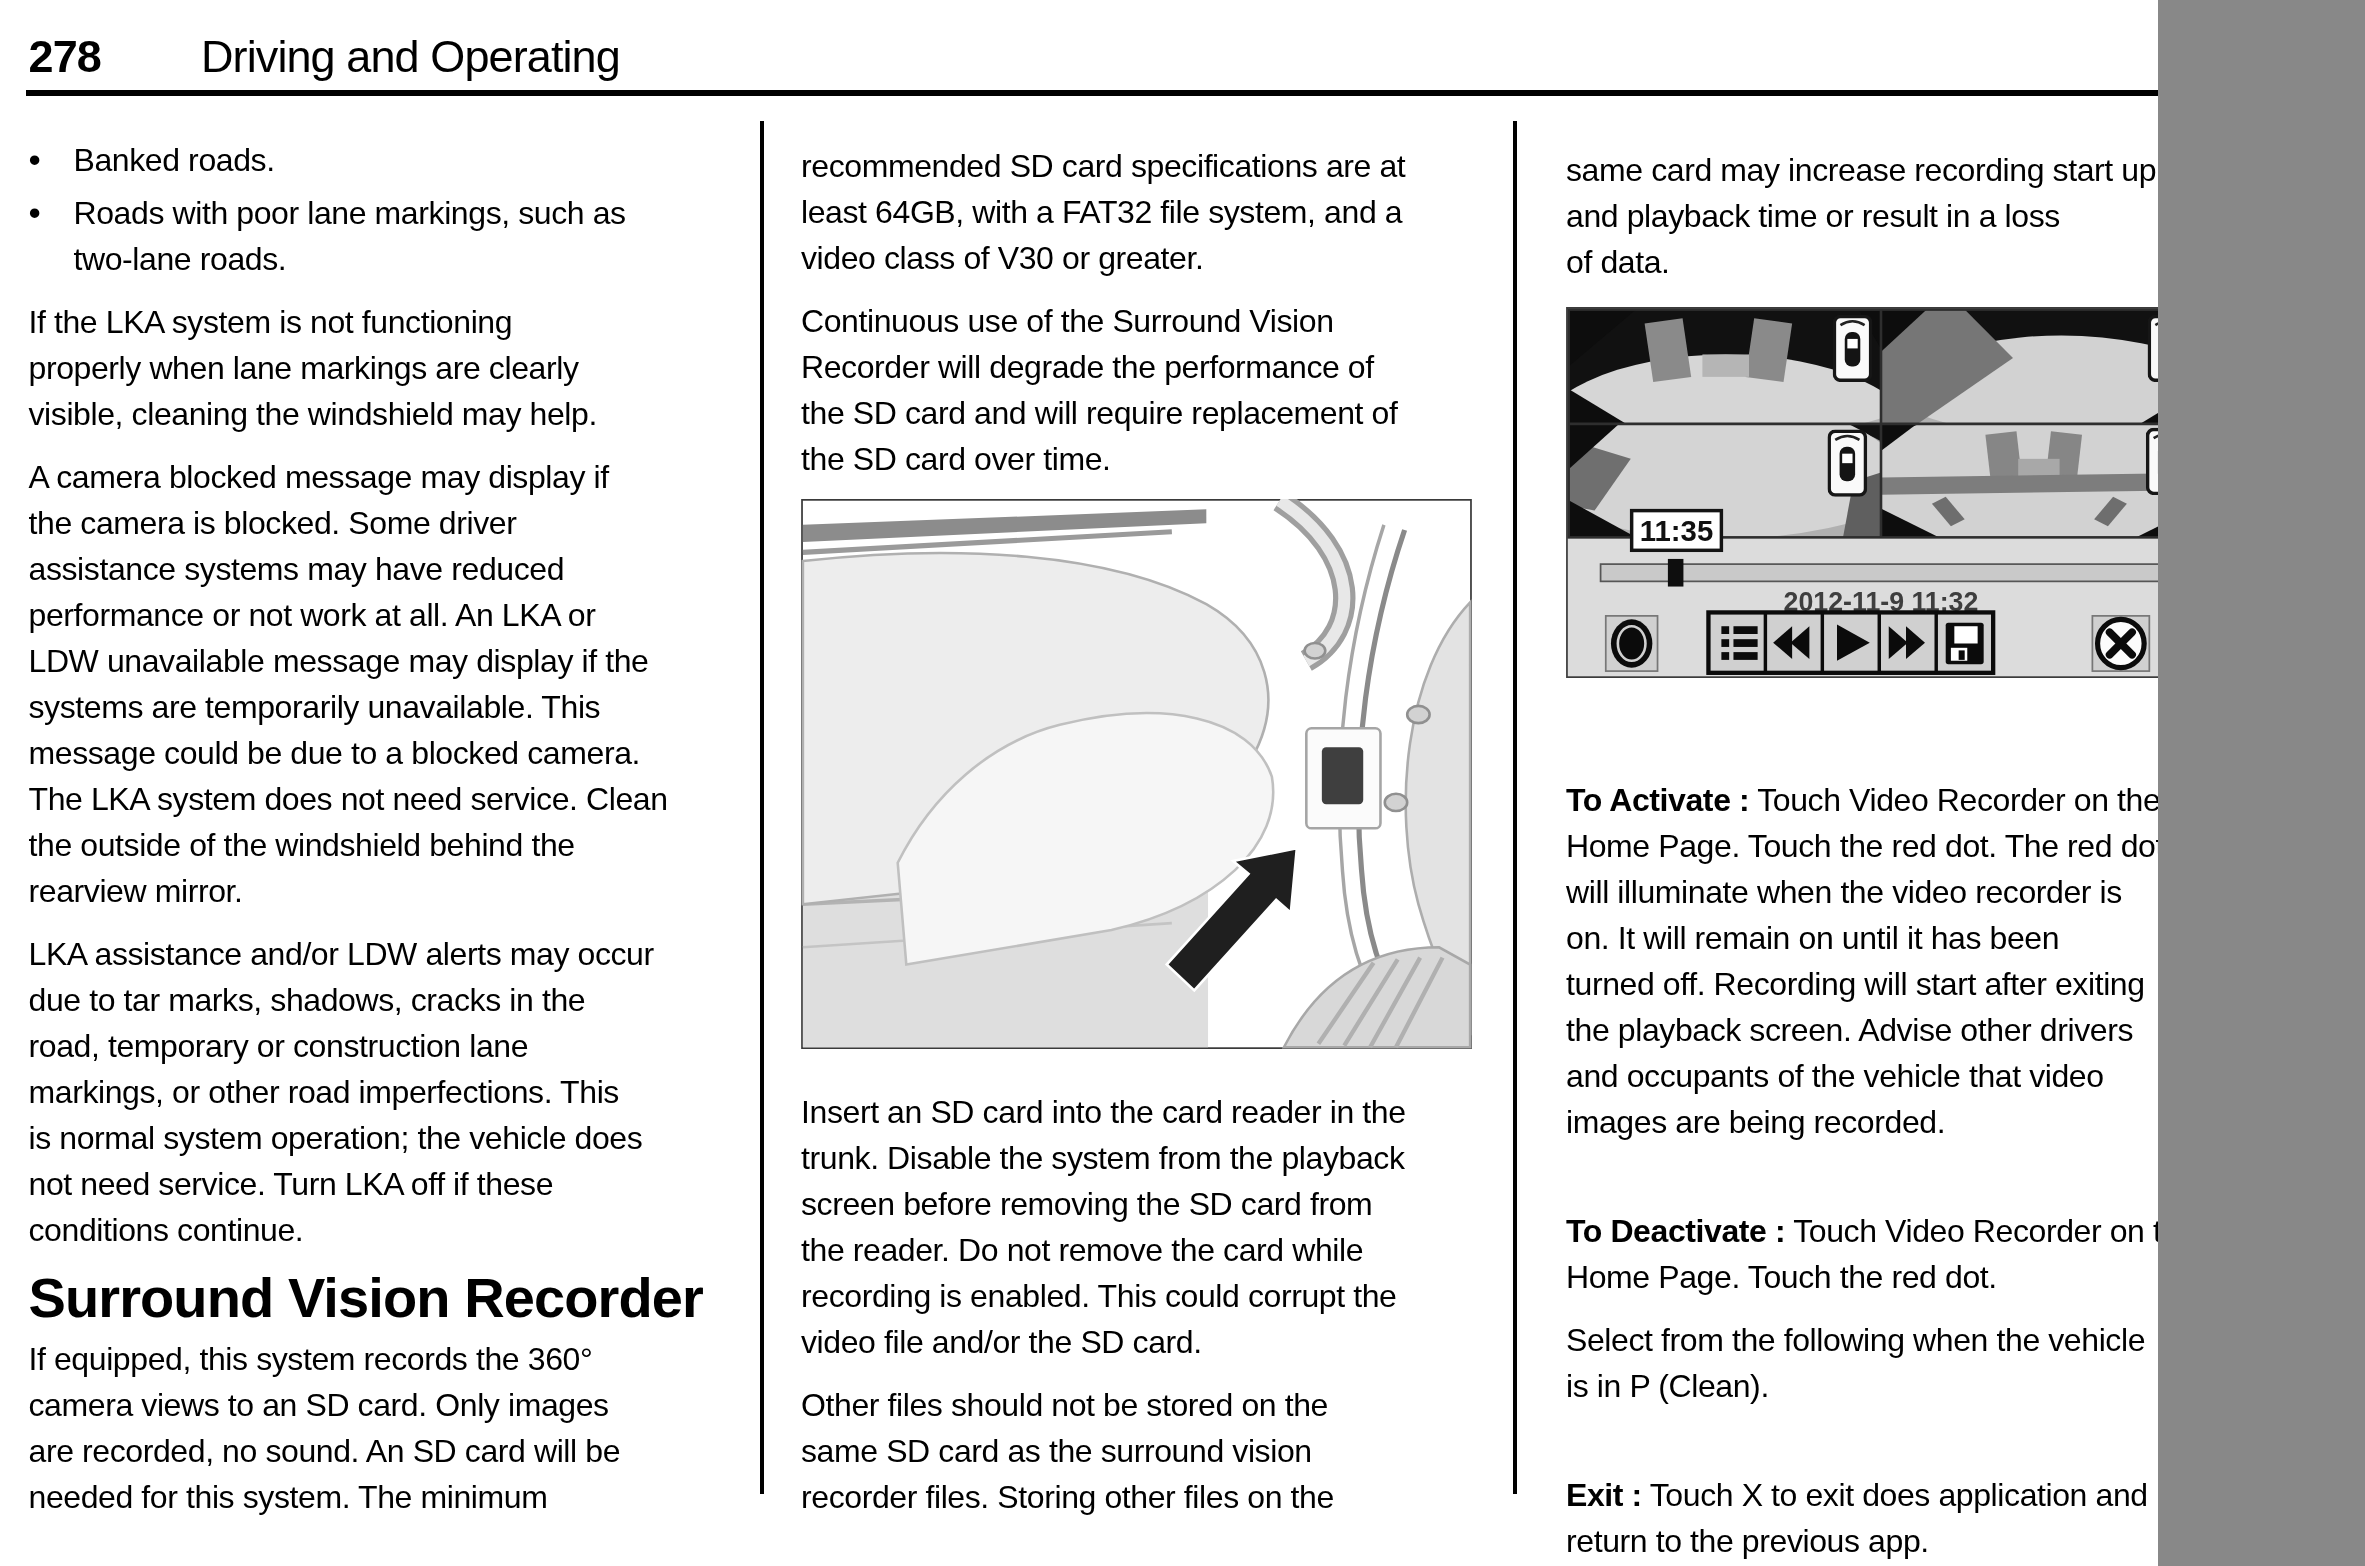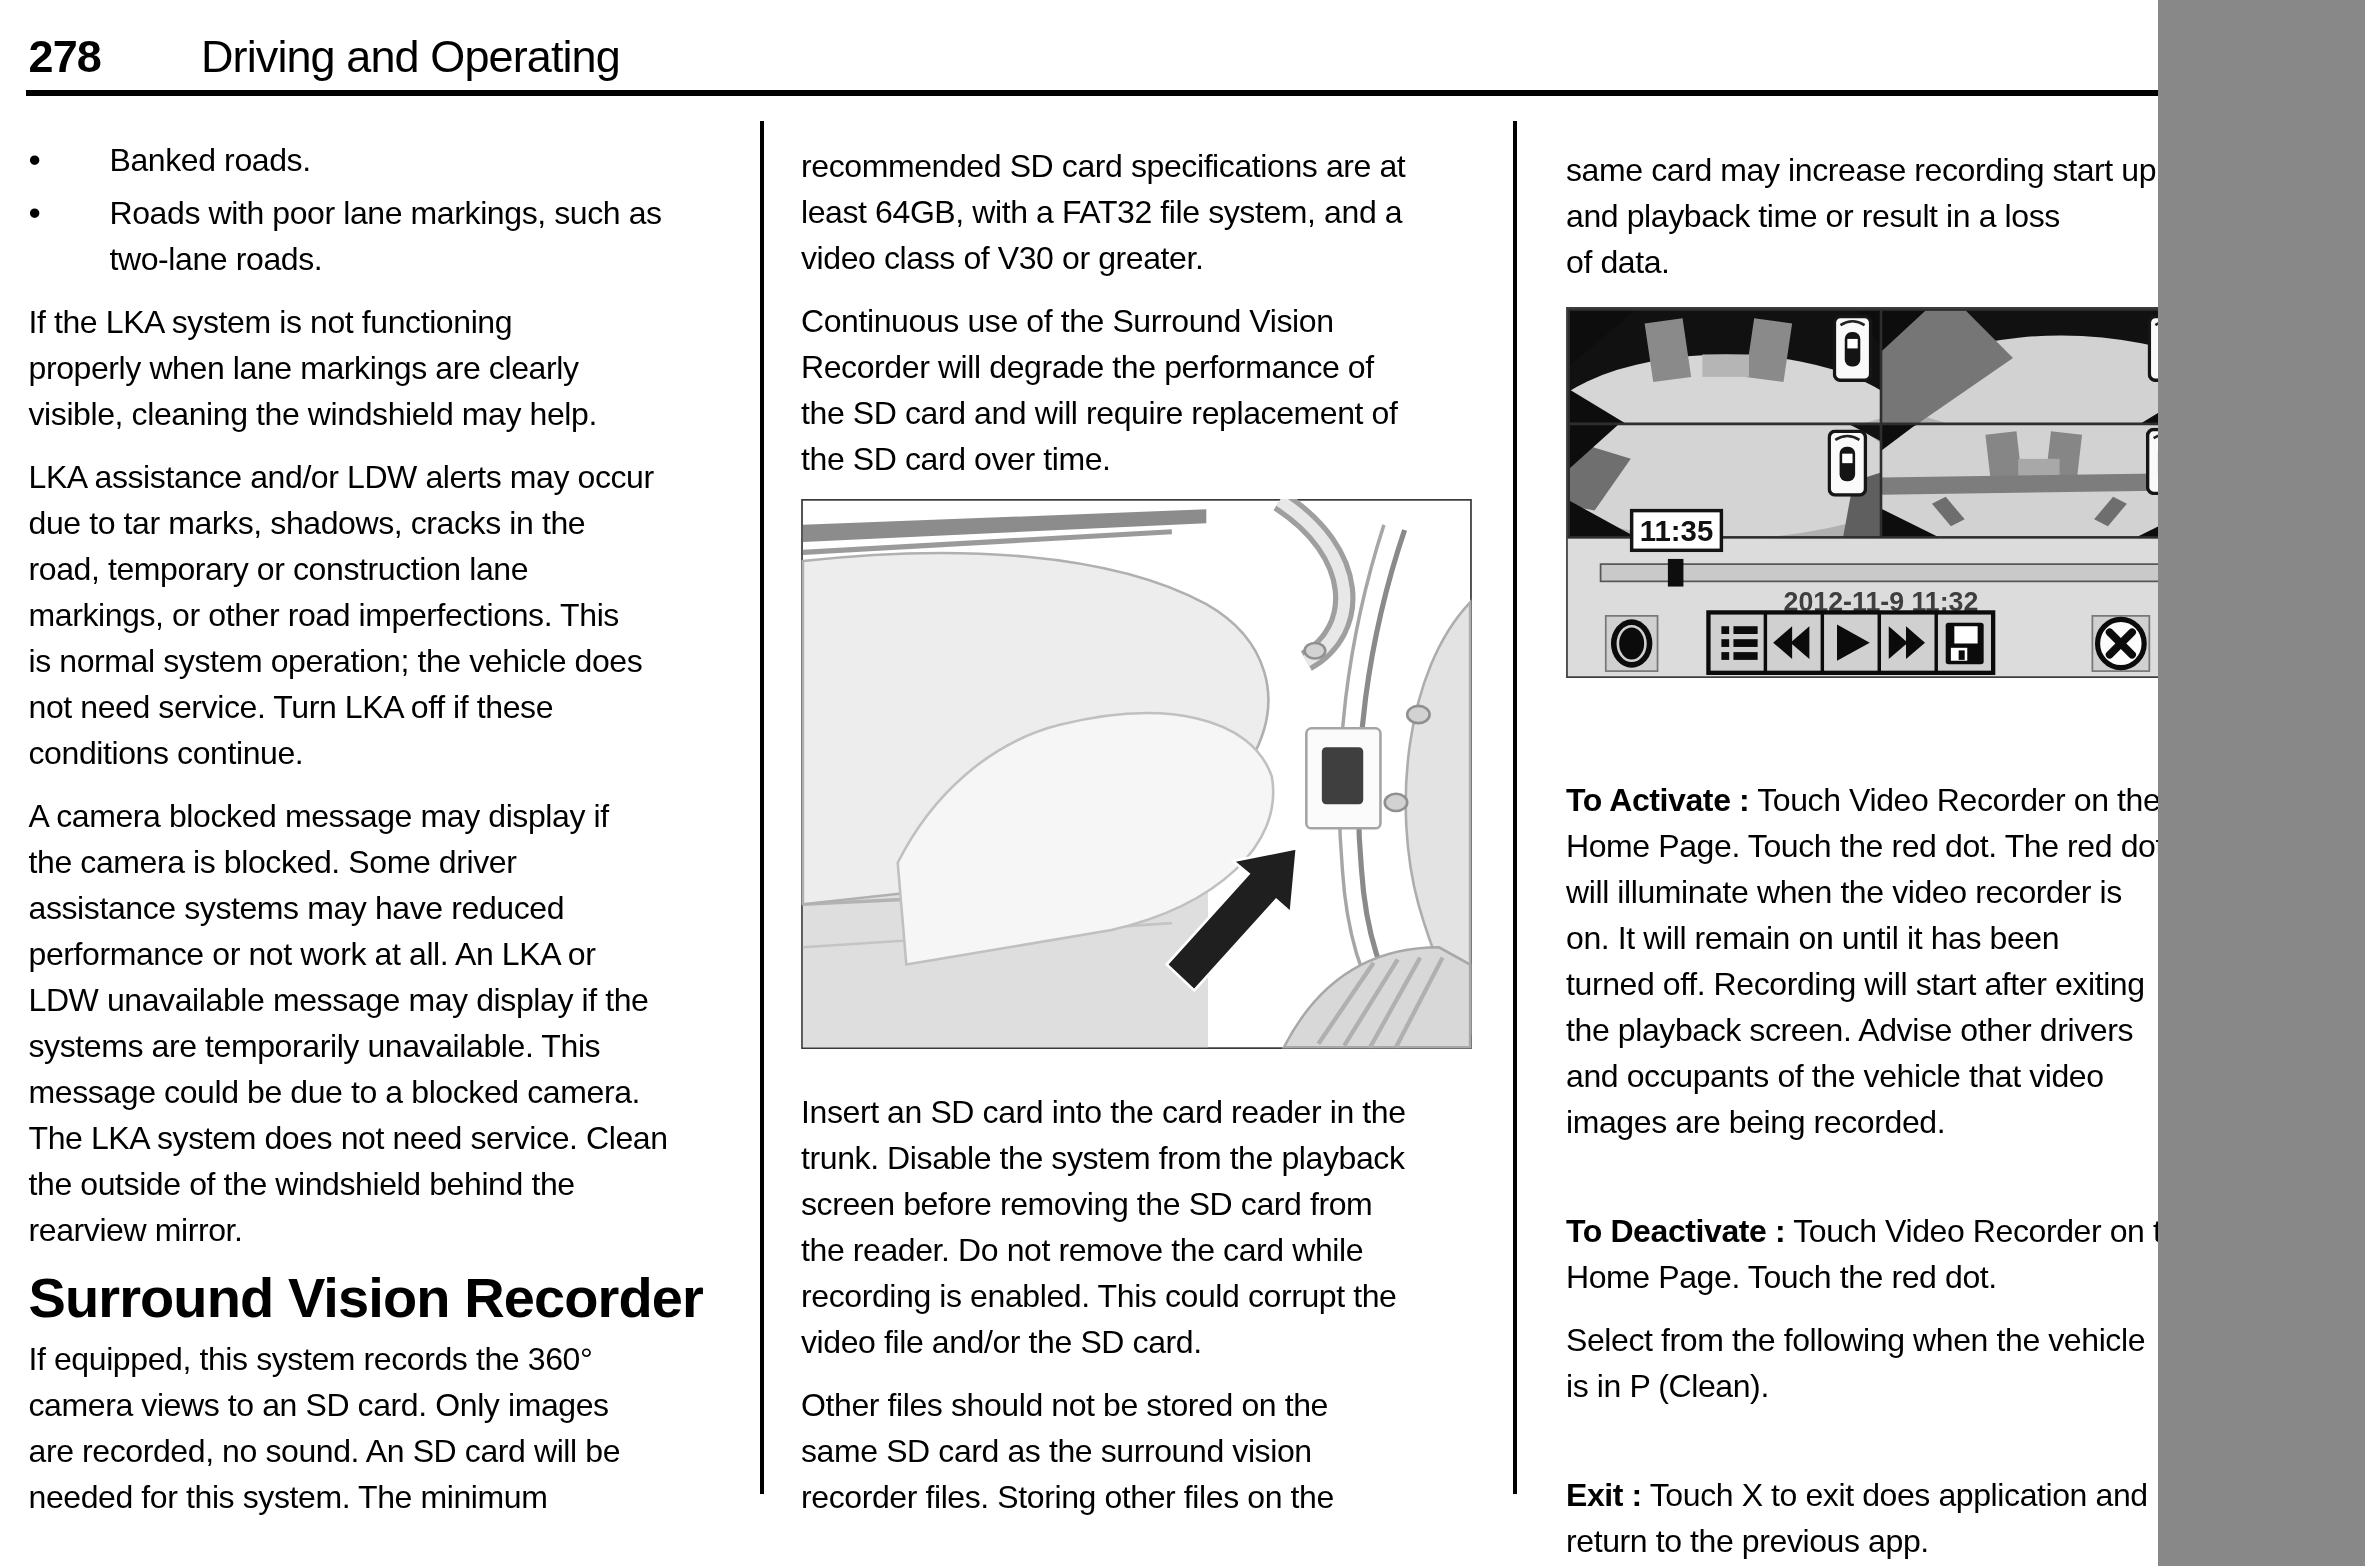--- a/index.html
+++ b/index.html
@@ -7,21 +7,21 @@
         font-family:"Liberation Sans",sans-serif;color:#000;overflow:hidden;}
   .pagenum{position:absolute;left:28.5px;top:31px;font-size:45px;font-weight:700;letter-spacing:-0.9px;}
   .pagetitle{position:absolute;left:201px;top:31px;font-size:45px;font-weight:400;letter-spacing:-0.9px;}
   .headrule{position:absolute;left:26px;top:90px;width:2314px;height:6px;background:#000;}
   .vdivider{position:absolute;top:121px;width:3.5px;height:1373px;background:#000;}
   .d1{left:760px;} .d2{left:1513px;}
   .col{position:absolute;top:121px;}
   .col1{left:28.5px;width:712px;padding-top:10.4px;}
   .col2{left:801px;width:683px;padding-top:10.4px;}
   .col3{left:1566px;width:690px;padding-top:14px;}
-  p,.btxt{font-size:32px;line-height:46px;letter-spacing:-0.4px;margin-left:36px;}
+  p,.btxt{font-size:32px;line-height:46px;letter-spacing:-0.4px;}
   p{margin:12px 0 17px 0;white-space:pre-line;}
   strong{font-weight:700;}
   ul.bullets{list-style:none;margin:5.2px 0 17px 0;padding:0;}
   ul.bullets li{display:flex;margin:0 0 7px 0;}
   .dot{width:45px;flex:0 0 45px;font-size:35px;line-height:46px;}
   .btxt{white-space:pre-line;}
   h2.sechead{font-size:56px;line-height:52px;font-weight:700;letter-spacing:-0.9px;margin:19px 0 12px 0;}
   figure{margin:0;padding:0;display:block;}
   .fig-trunk{margin:15.5px 0 40px 0;}
   .fig-recorder{margin:22.4px 0 53px 0;}
@@ -47,37 +47,37 @@
       </li>
       <li>
         <span class="dot">•</span>
         <span class="btxt">Roads with poor lane markings, such as
 two-lane roads.</span>
       </li>
     </ul>
     <p>If the LKA system is not functioning
 properly when lane markings are clearly
 visible, cleaning the windshield may help.</p>
-    <p>LKA assistance and/or LDW alerts may occur
-due to tar marks, shadows, cracks in the
-road, temporary or construction lane
-markings, or other road imperfections. This
-is normal system operation; the vehicle does
-not need service. Turn LKA off if these
-conditions continue.</p>
     <p>A camera blocked message may display if
 the camera is blocked. Some driver
 assistance systems may have reduced
 performance or not work at all. An LKA or
 LDW unavailable message may display if the
 systems are temporarily unavailable. This
 message could be due to a blocked camera.
 The LKA system does not need service. Clean
 the outside of the windshield behind the
 rearview mirror.</p>
+    <p>LKA assistance and/or LDW alerts may occur
+due to tar marks, shadows, cracks in the
+road, temporary or construction lane
+markings, or other road imperfections. This
+is normal system operation; the vehicle does
+not need service. Turn LKA off if these
+conditions continue.</p>
     <h2 class="sechead">Surround Vision Recorder</h2>
     <p>If equipped, this system records the 360°
 camera views to an SD card. Only images
 are recorded, no sound. An SD card will be
 needed for this system. The minimum</p>
   </section>
 
   <section class="col col2">
     <p>recommended SD card specifications are at
 least 64GB, with a FAT32 file system, and a

